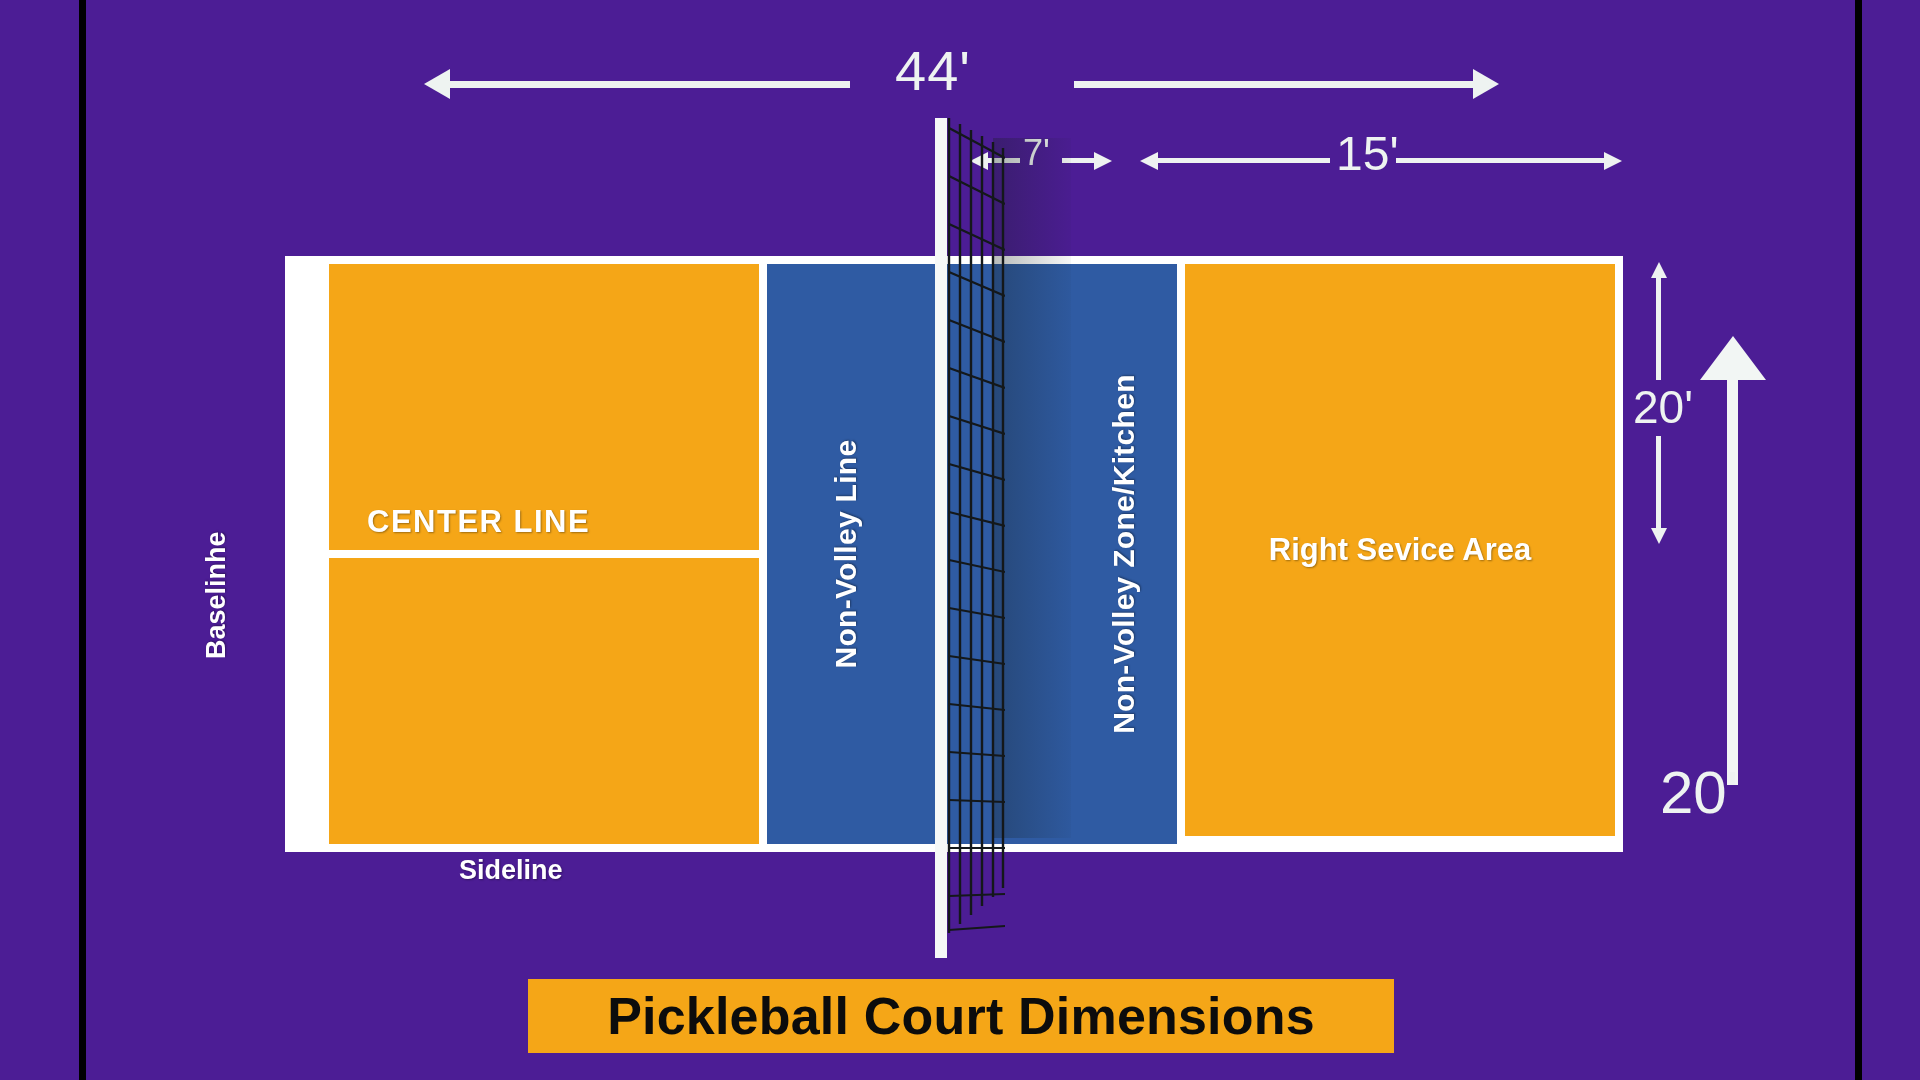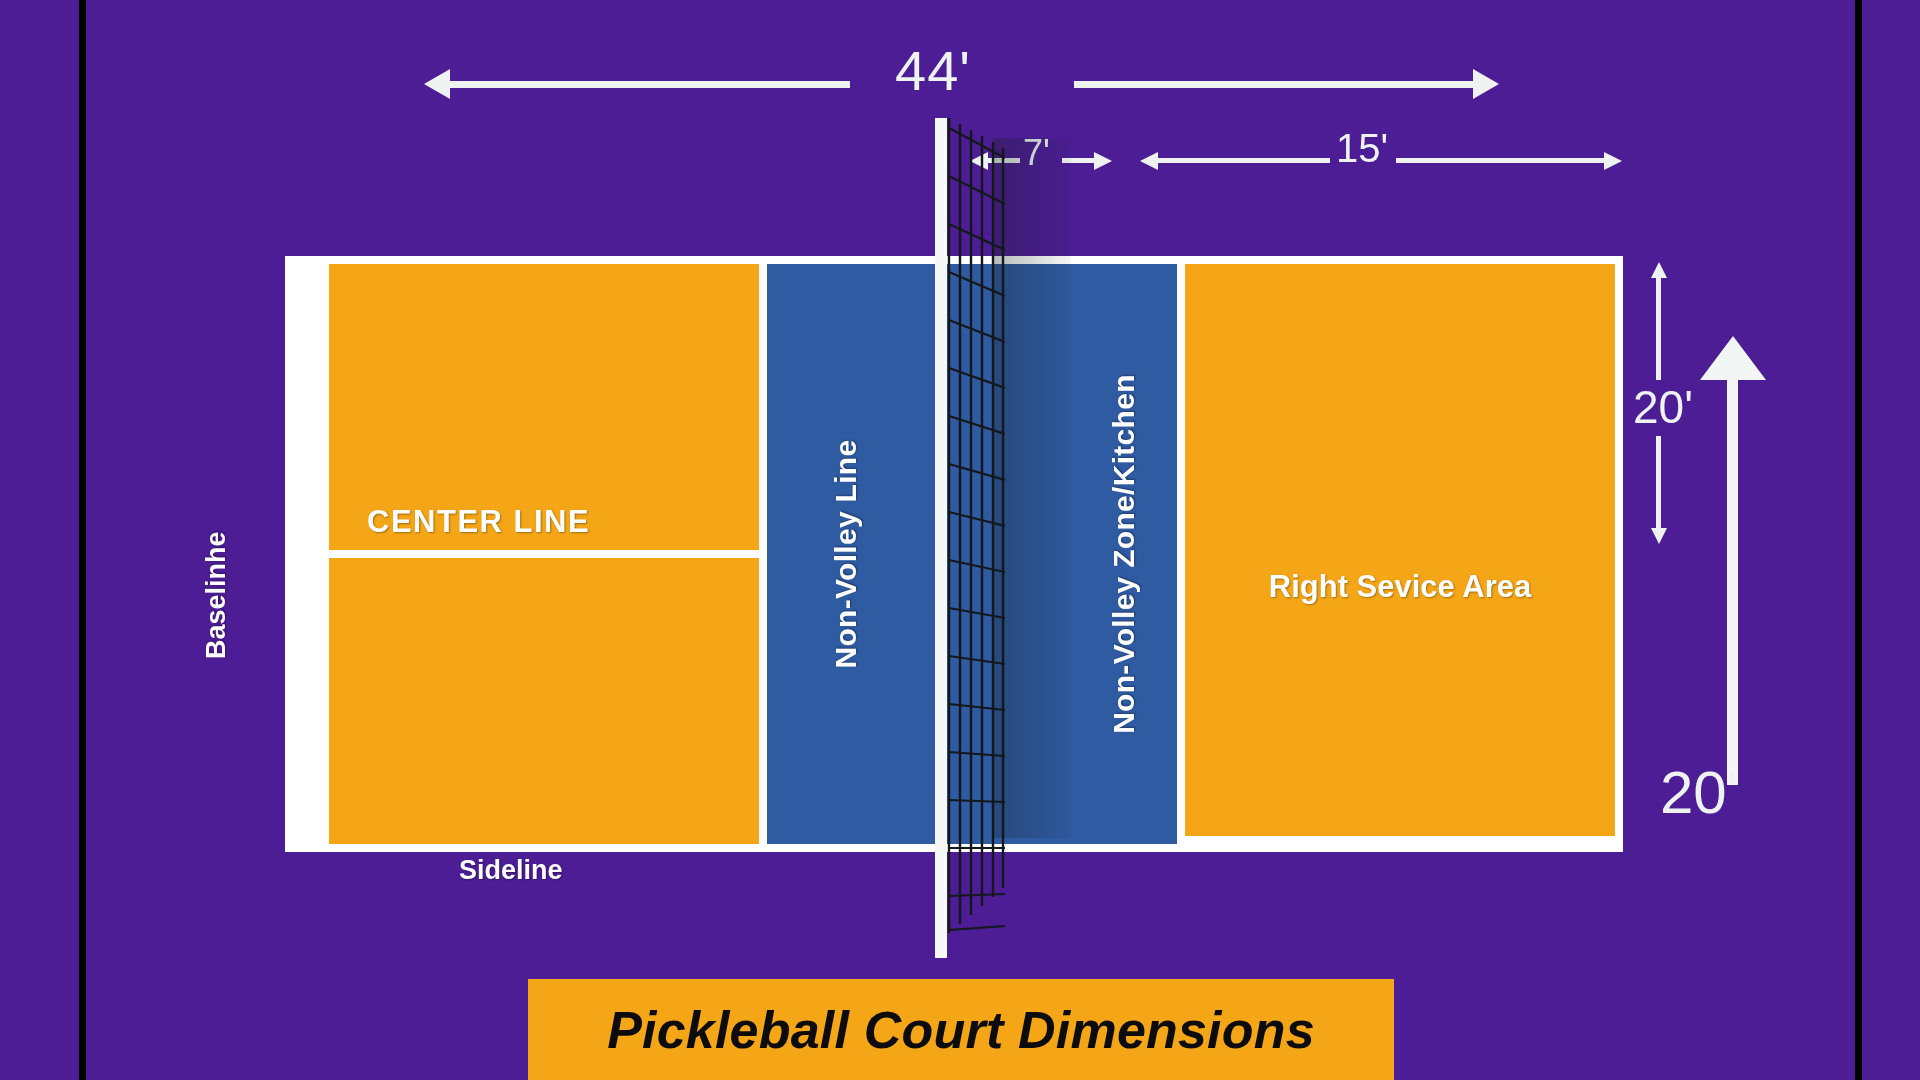--- a/index.html
+++ b/index.html
@@ -62,21 +62,21 @@
   .nv-line-label  { font-size: 30px; }
   .nv-zone-label  { font-size: 30px; }
 
   .htext {
     position: absolute;
     color: #ffffff; font-weight: bold;
     white-space: nowrap;
     text-shadow: 1px 1px 2px rgba(0,0,0,.35);
   }
   #center-line-label { left: 38px; bottom: 10px; font-size: 31px; letter-spacing: 1.5px; }
-  #right-service-label { left: 50%; top: 50%; transform: translate(-50%,-50%); font-size: 31px; margin-top: 37px; }
+  #right-service-label { left: 50%; top: 50%; transform: translate(-50%,-50%); font-size: 31px; }
   #left-service-label  { left: 50%; top: 50%; transform: translate(-50%,-50%); font-size: 31px; }
 
   
   #baseline-label {
     position: absolute; left: 232px; top: 628px;
     transform-origin: left bottom;
     transform: rotate(-90deg);
     color: #ffffff; font-weight: bold; font-size: 27px;
     text-shadow: 1px 1px 2px rgba(0,0,0,.35);
     white-space: nowrap;
@@ -102,21 +102,21 @@
   .arrow-up-sm    { border-left: 8px solid transparent; border-right: 8px solid transparent; border-bottom: 16px solid #eef3f1; }
   .arrow-down-sm  { border-left: 8px solid transparent; border-right: 8px solid transparent; border-top: 16px solid #eef3f1; }
 
   .dim-label {
     position: absolute; color: #eef3f1;
     font-family: "Liberation Sans", sans-serif;
     font-weight: 400;
   }
   #dim-44  { left: 895px; top: 38px;  font-size: 56px; letter-spacing: 1px; }
   #dim-7   { left: 1023px; top: 132px; font-size: 36px; }
-  #dim-15  { left: 1336px; top: 126px; font-size: 40px; }
+  #dim-15  { left: 1336px; top: 126px; font-size: 48px; }
   #dim-20a { left: 1633px; top: 380px; font-size: 46px; }
   #dim-20b { left: 1660px; top: 758px; font-size: 60px; }
 
   
   #big-arrow-shaft {
     position: absolute; left: 1727px; top: 365px;
     width: 11px; height: 420px; background: #f2f6f4;
   }
   #big-arrow-head {
     position: absolute; left: 1700px; top: 336px;
@@ -135,23 +135,23 @@
   #net-mesh { position: absolute; left: 12px; top: 0; width: 58px; height: 815px; }
   #net-shadow {
     position: absolute; left: 58px; top: 20px;
     width: 78px; height: 700px;
     background: linear-gradient(90deg, rgba(20,30,26,.30), rgba(20,30,26,.04));
   }
 
   
   #title-banner {
     position: absolute; left: 528px; top: 979px;
-    width: 866px; height: 101px;
+    width: 866px; height: 74px;
     background: #f5a617;
-    display: flex; align-items: center; justify-content: center; font-style: italic;
+    display: flex; align-items: center; justify-content: center;
   }
   #title-text {
     color: #0c0c0c; font-size: 52px; font-weight: bold;
     font-family: "Liberation Sans", sans-serif;
     letter-spacing: .2px;
   }
 </style>
 </head>
 <body>
 

